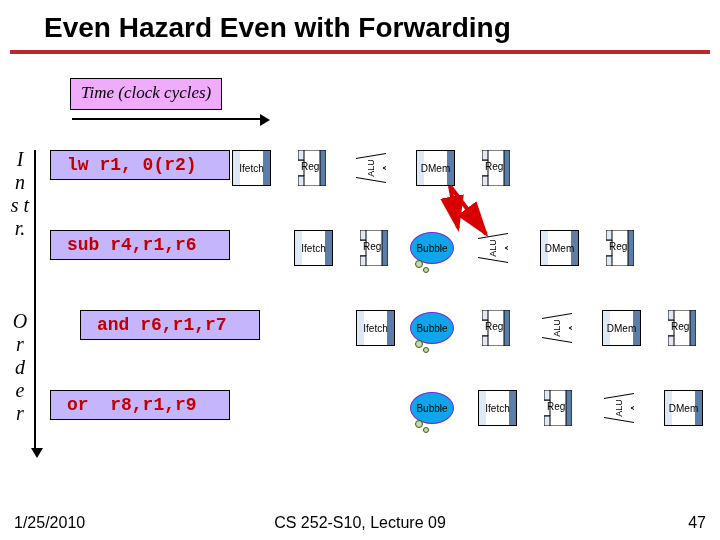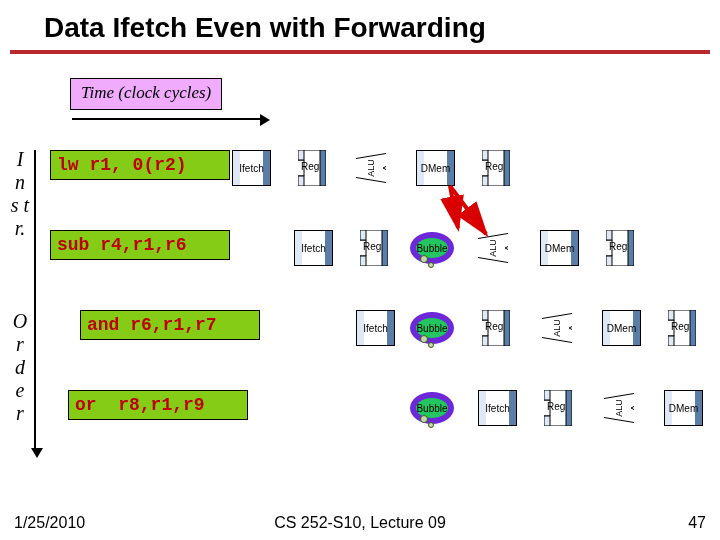--- a/index.html
+++ b/index.html
@@ -67,26 +67,26 @@
     font-family: "Comic Sans MS", cursive;
     font-size: 20px;
     font-style: italic;
     width: 20px;
     text-align: center;
     line-height: 1.15;
   }
   .instr-box {
     position: absolute;
     border: 1.5px solid #000;
-    background: #84cc16;
+    background: #c4b5fd;
     font-family: "Courier New", monospace;
     font-size: 18px;
     font-weight: bold;
     color: #c00000;
-    padding: 4px 6px;
+    padding: 4px 16px;
     white-space: pre;
   }
   
   .stage {
     position: absolute;
     width: 39px; height: 36px;
     font-family: Arial, sans-serif;
     font-size: 10px;
     display: flex;
     align-items: center;
@@ -107,23 +107,23 @@
   .reg svg { position: absolute; inset:0; }
   .reg .lbl { position: absolute; left: 3px; top: 11px; font-size: 10px; }
   .alu { width: 30px; }
   .alu svg { display:block; }
   .alu .lbl {
     position: absolute; left: 50%; top: 50%;
     transform: translate(-50%,-50%) rotate(-90deg);
     font-size: 9px;
   }
   .bubble {
-    border: 6px solid #6d28d9;
+    border: 1px solid #6d28d9;
     border-radius: 50%;
-    background: #22c55e;
+    background: #0ea5e9;
     width: 44px; height: 32px;
     font-size: 10px;
     color: #000;
     padding-top:2px;
     line-height:1;
   }
   .bubble::before, .bubble::after{
     content:""; position:absolute; width:6px; height:6px; border:1px solid #3a5a1a; border-radius:50%; background:#c8dca8;
   }
   .bubble::before{ left:4px; bottom:-5px;}
@@ -133,42 +133,42 @@
     bottom: 8px;
     font-family: Arial, sans-serif;
     font-size: 16px;
     color: #000;
   }
   .fw-arrow { position:absolute; pointer-events:none; }
 </style>
 </head>
 <body>
 
-<div class="title">Data Ifetch Even with Forwarding</div>
+<div class="title">Even Hazard Even with Forwarding</div>
 <div class="title-underline"></div>
 
 <div class="time-box">Time (clock cycles)</div>
 <div class="x-arrow"></div>
 <div class="y-arrow"></div>
 
 <div class="y-label" style="top:148px">I
 n
 s
 t
 r.</div>
 <div class="y-label" style="top:310px">O
 r
 d
 e
 r</div>
 
 <div class="instr-box" style="left:50px; top:150px; width:180px;">lw r1, 0(r2)</div>
 <div class="instr-box" style="left:50px; top:230px; width:180px;">sub r4,r1,r6</div>
 <div class="instr-box" style="left:50px; top:310px; width:180px;margin-left:30px;">and r6,r1,r7</div>
-<div class="instr-box" style="left:50px; top:390px; width:180px;margin-left:18px;">or  r8,r1,r9</div>
+<div class="instr-box" style="left:50px; top:390px; width:180px;">or  r8,r1,r9</div>
 
 <div class="stage mem" style="left:232px; top:150px">Ifetch</div>
 <div class="reg" style="left:298px; top:150px">
   <svg viewBox="0 0 28 36">
       <polygon points="0,0 28,0 28,36 0,36 0,26 6,26 6,10 0,10" fill="#fff" stroke="#000"></polygon>
       <rect x="0" y="0" width="6" height="10" fill="#dfe9f5" stroke="#000"></rect>
       <rect x="0" y="26" width="6" height="10" fill="#dfe9f5" stroke="#000"></rect>
       <rect x="22" y="0" width="6" height="36" fill="#5b7ea8" stroke="#000"></rect>
     </svg>
   <span class="lbl">Reg</span>

